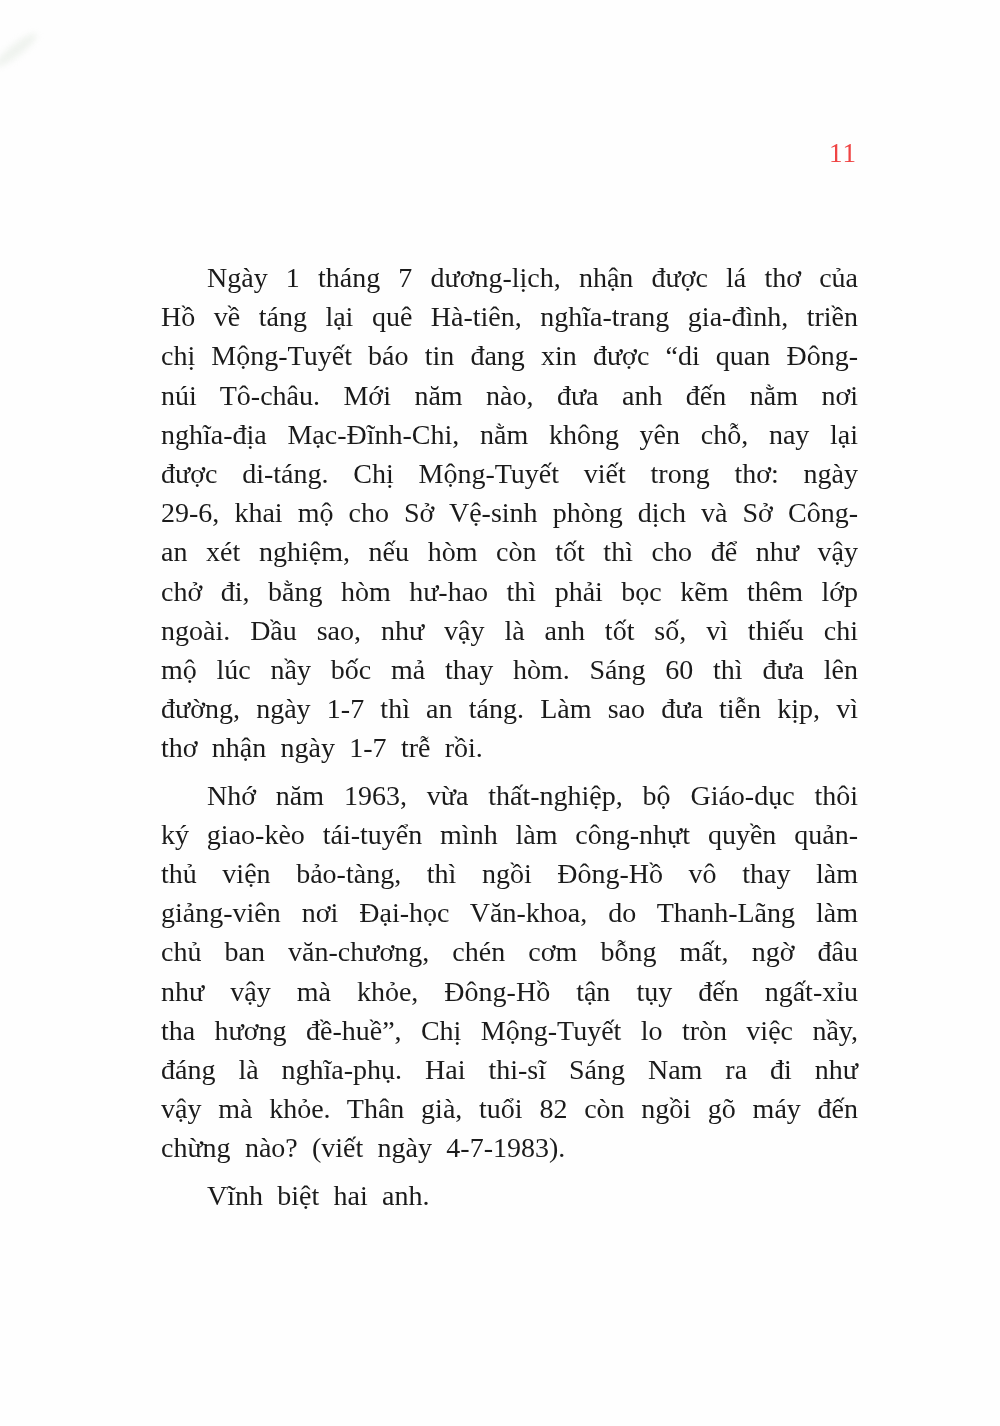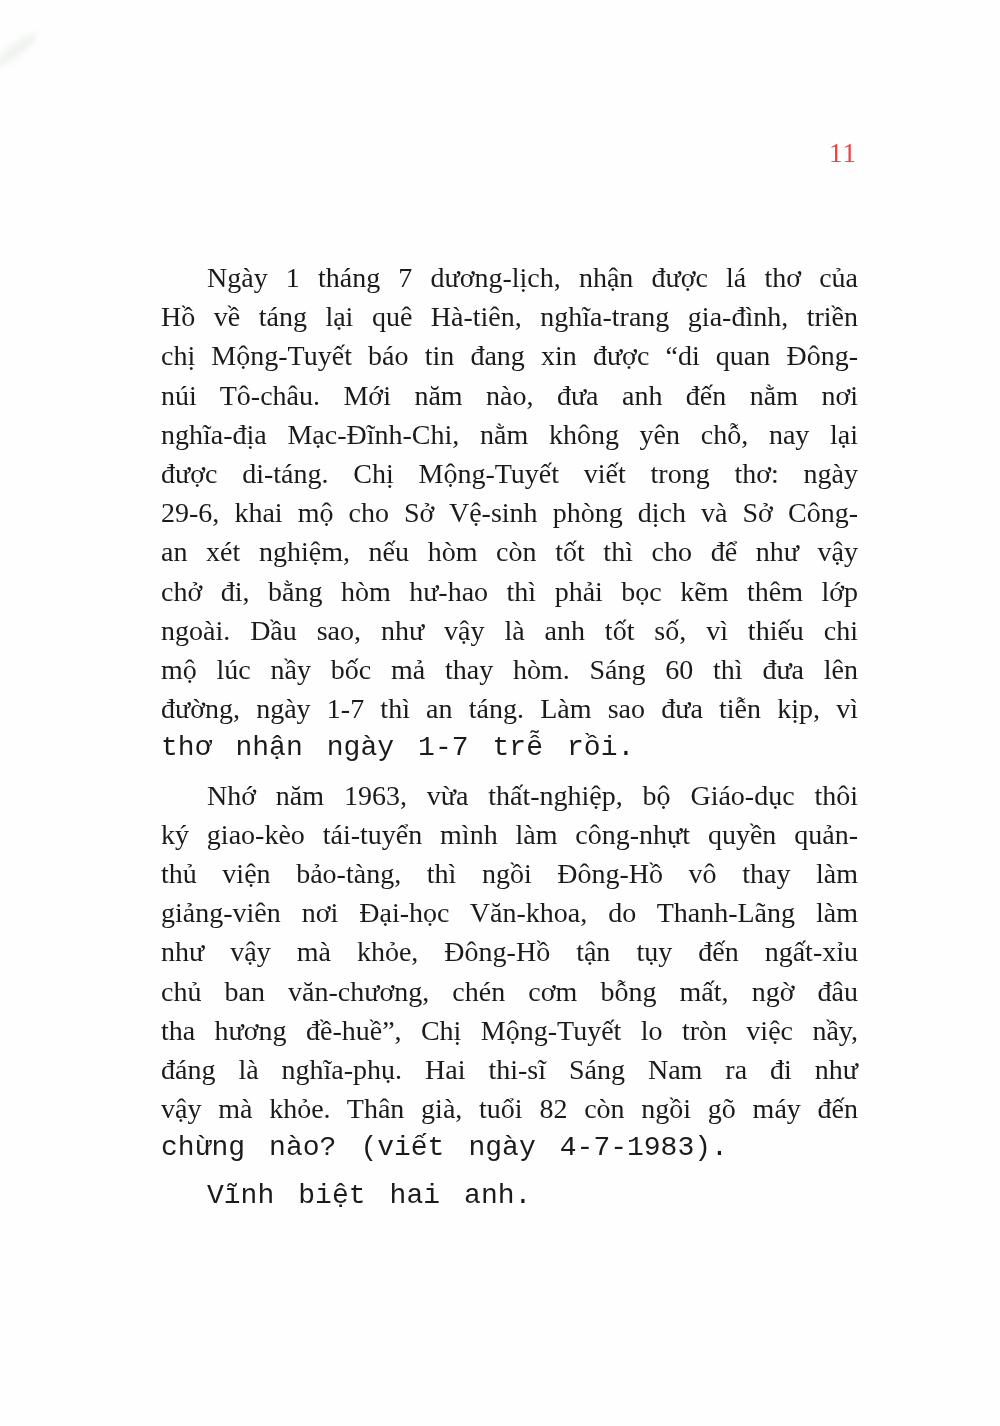--- a/index.html
+++ b/index.html
@@ -59,21 +59,20 @@
     word-spacing: 0.10em;
     white-space: normal;
   }
   .line.indent {
     text-indent: 46px;
   }
   .line.last {
     text-align: left;
     text-align-last: left;
     word-spacing: 0.26em;
-    font-family: Liberation Mono, monospace;
   }
 </style>
 </head>
 <body>
 
 <div class="page">
   <div class="scan-artifact"></div>
   <div class="page-number">11</div>
   <div class="text-block">
       <div class="para">
@@ -89,22 +88,22 @@
         <div class="line">ngoài. Dầu sao, như vậy là anh tốt số, vì thiếu chi</div>
         <div class="line">mộ lúc nầy bốc mả thay hòm. Sáng 60 thì đưa lên</div>
         <div class="line">đường, ngày 1-7 thì an táng. Làm sao đưa tiễn kịp, vì</div>
         <div class="line last">thơ nhận ngày 1-7 trễ rồi.</div>
       </div>
       <div class="para">
         <div class="line indent">Nhớ năm 1963, vừa thất-nghiệp, bộ Giáo-dục thôi</div>
         <div class="line">ký giao-kèo tái-tuyển mình làm công-nhựt quyền quản-</div>
         <div class="line">thủ viện bảo-tàng, thì ngồi Đông-Hồ vô thay làm</div>
         <div class="line">giảng-viên nơi Đại-học Văn-khoa, do Thanh-Lãng làm</div>
+        <div class="line">chủ ban văn-chương, chén cơm bỗng mất, ngờ đâu</div>
         <div class="line">như vậy mà khỏe, Đông-Hồ tận tụy đến ngất-xỉu</div>
-        <div class="line">chủ ban văn-chương, chén cơm bỗng mất, ngờ đâu</div>
         <div class="line">tha hương đề-huề”, Chị Mộng-Tuyết lo tròn việc nầy,</div>
         <div class="line">đáng là nghĩa-phụ. Hai thi-sĩ Sáng Nam ra đi như</div>
         <div class="line">vậy mà khỏe. Thân già, tuổi 82 còn ngồi gõ máy đến</div>
         <div class="line last">chừng nào? (viết ngày 4-7-1983).</div>
       </div>
       <div class="para">
         <div class="line indent last">Vĩnh biệt hai anh.</div>
       </div>
     </div>
 </div>

